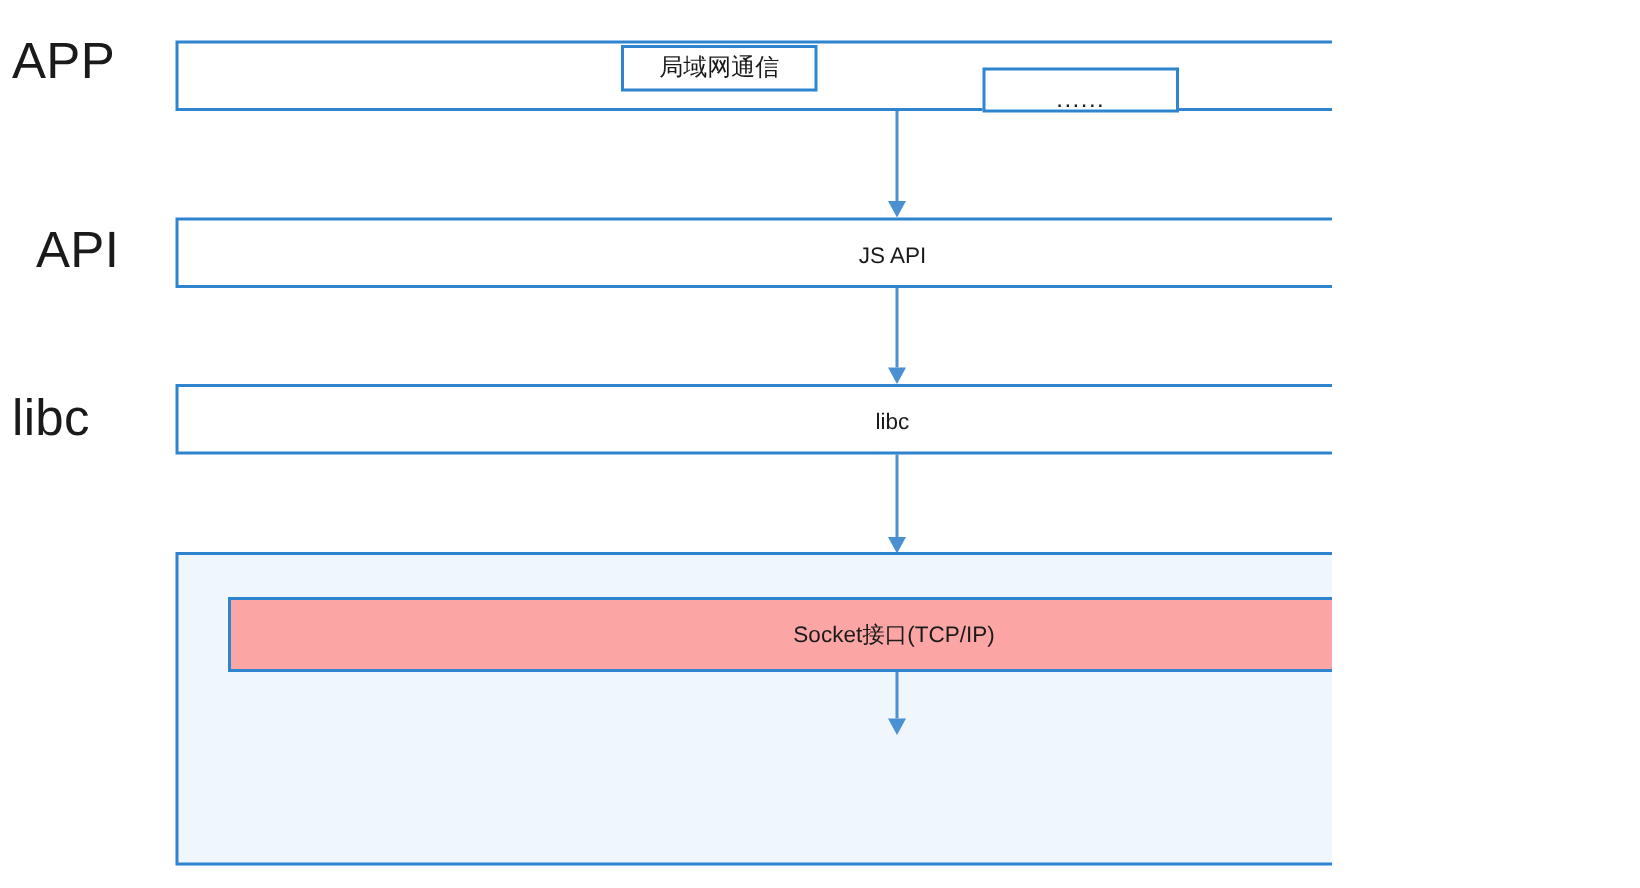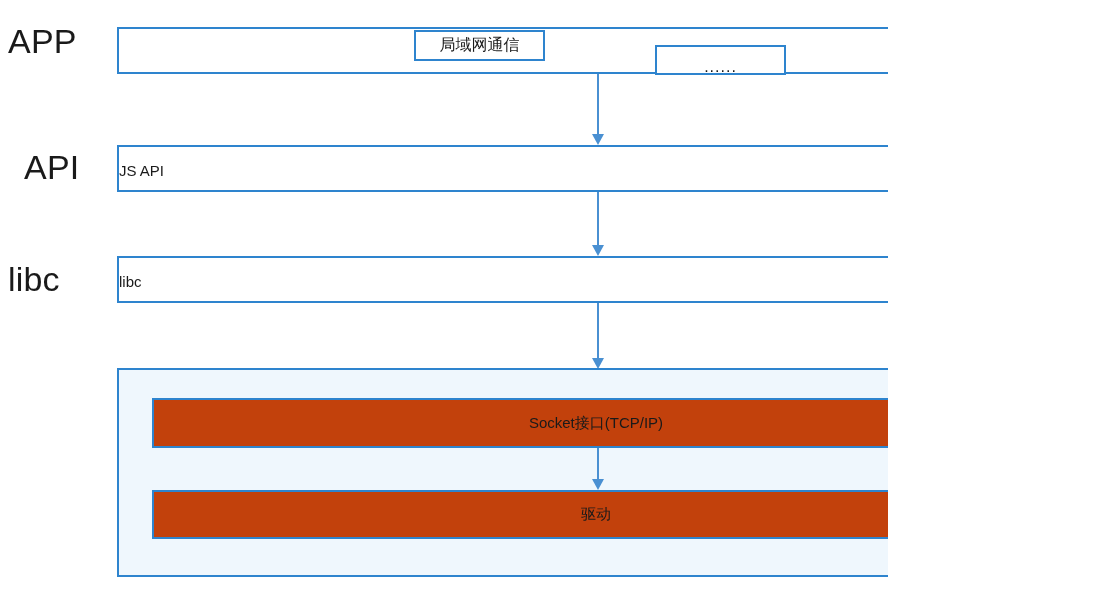--- a/index.html
+++ b/index.html
@@ -34,20 +34,21 @@
     border: 2px solid #2e84ce;
     background: #ffffff;
   }
   .layer-box.filled {
     background: #eff7fd;
   }
   .box-text {
     position: absolute;
     left: 0;
     right: 0;
+    text-align: center;
     font-size: 15px;
     color: #1a1a1a;
     white-space: nowrap;
   }
   
   .app-box {
     position: absolute;
     box-sizing: border-box;
     border: 2px solid #2e84ce;
     background: #ffffff;
@@ -64,21 +65,21 @@
     font-size: 16px;
     letter-spacing: 1px;
     position: relative;
     top: 7px;
   }
   
   .kernel-inner {
     position: absolute;
     box-sizing: border-box;
     border: 2px solid #2e84ce;
-    background: #c2410c;
+    background: #fca5a5;
     display: flex;
     align-items: center;
     justify-content: center;
   }
   .kernel-inner .inner-label {
     font-size: 15px;
     color: #1a1a1a;
     white-space: nowrap;
   }
   
@@ -153,17 +154,14 @@
 
   <div class="kernel-inner" style="left:152px; top:398px; width:888px; height:50px;">
     <span class="inner-label">Socket接口(TCP/IP)</span>
   </div>
 
   <div class="arrow" style="left:597px; top:448px; height:42px;">
     <div class="shaft" style="height:31px;"></div>
     <div class="head" style="top:31px;"></div>
   </div>
 
-  <div class="kernel-inner" style="left:152px; top:490px; width:888px; height:49px;">
-    <span class="inner-label">驱动</span>
-  </div>
 
 </div>
 
 </body></html>

